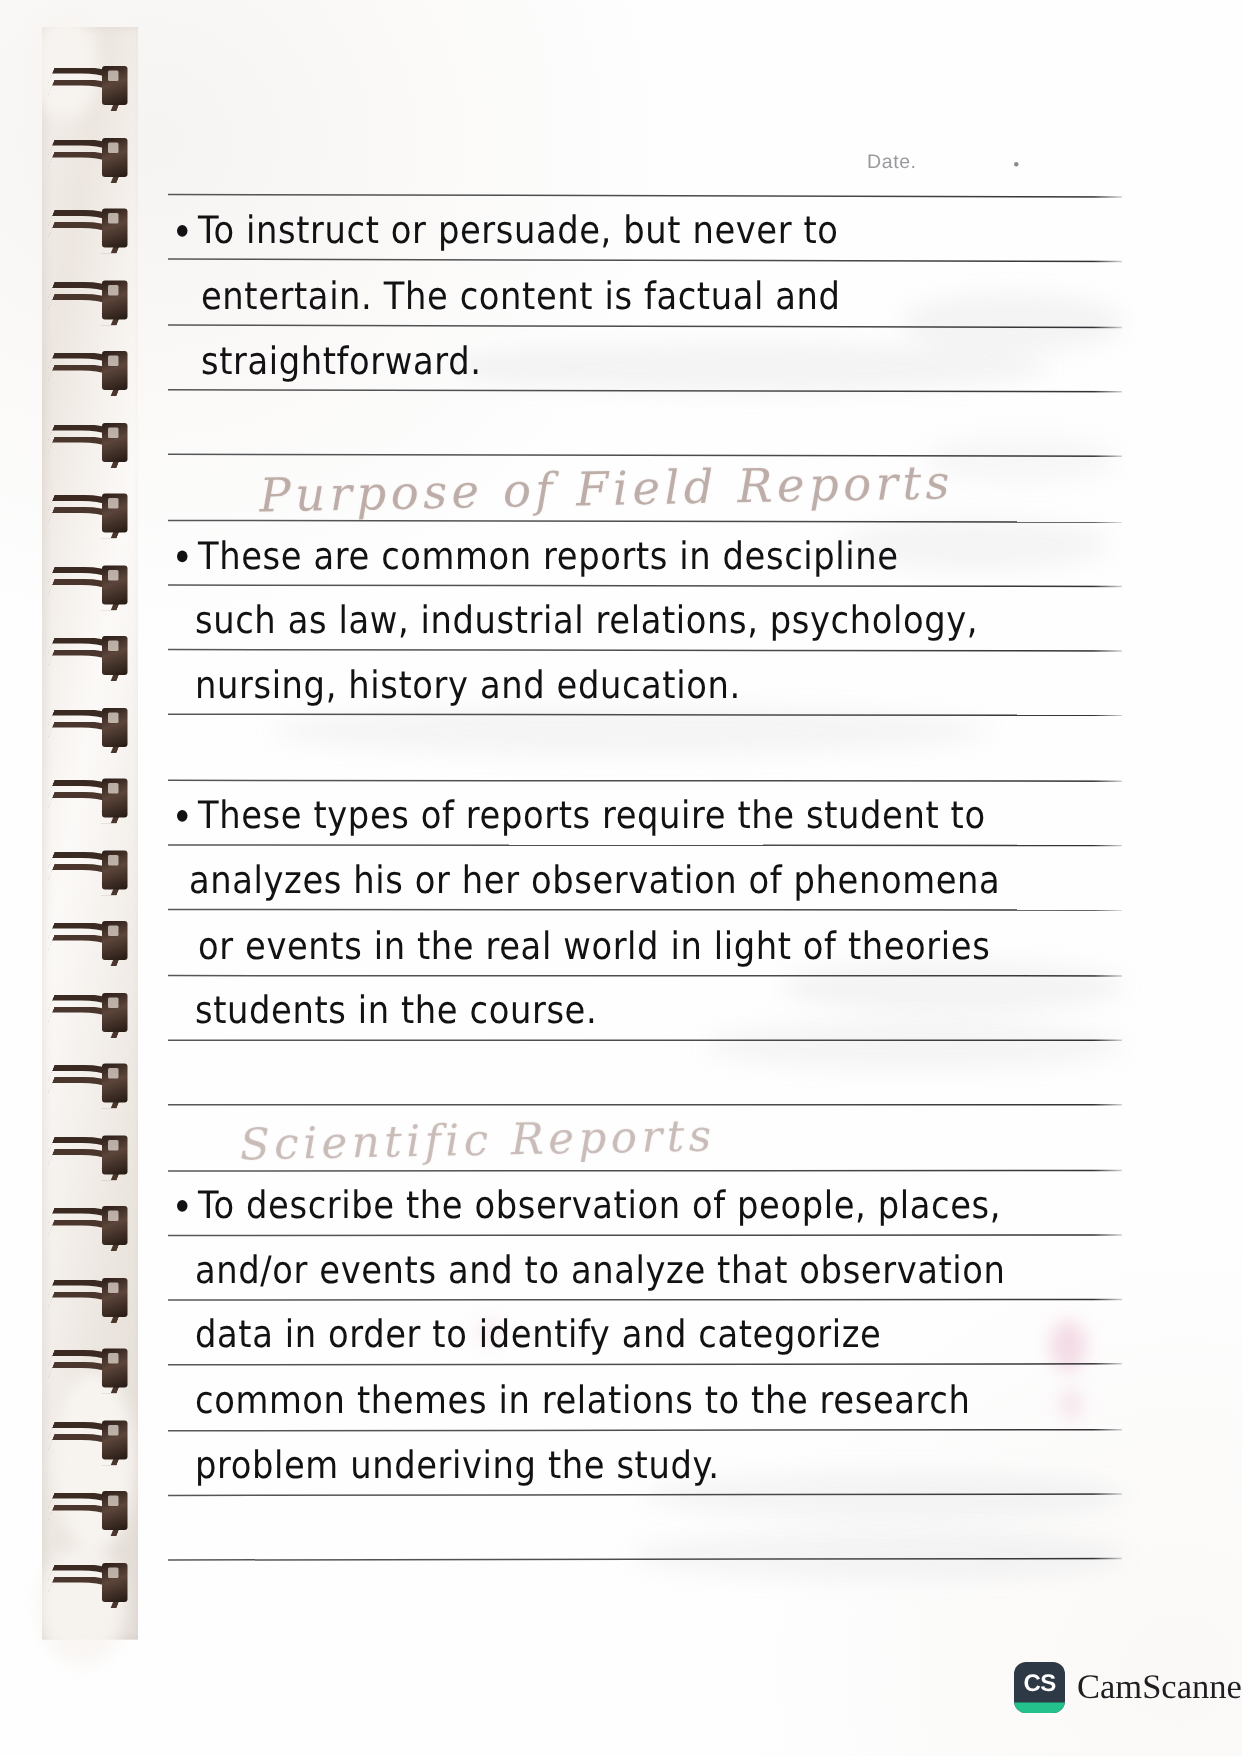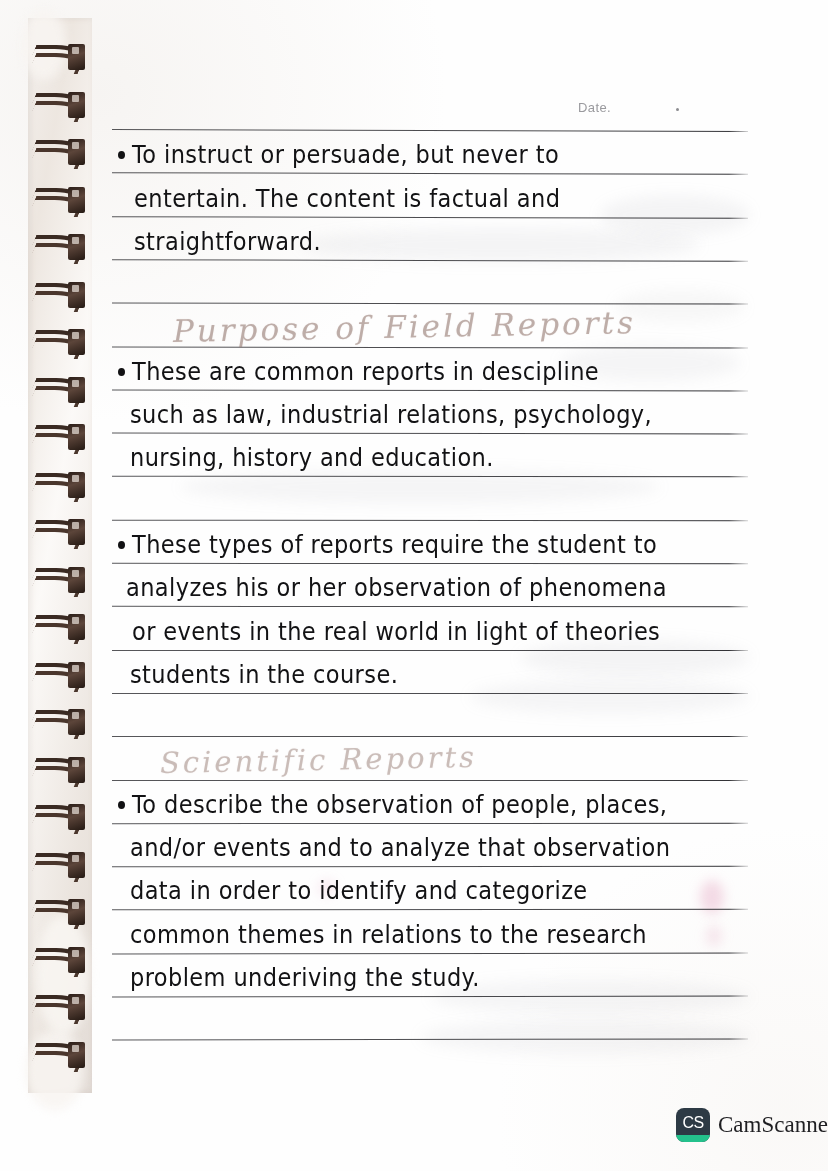--- a/index.html
+++ b/index.html
@@ -184,21 +184,21 @@
   .cs-badge .strip {
     position: absolute;
     left: 0; bottom: 0;
     width: 100%; height: 7px;
     background: #24c18c;
   }
   .cs-badge .cs-text {
     position: relative;
     color: #ffffff;
     font-family: "Liberation Sans", sans-serif;
-    font-weight: normal;
+    font-weight: bold;
     font-size: 16px;
     letter-spacing: -0.5px;
     margin-bottom: 4px;
   }
   .wm-label {
     font-family: "Liberation Serif", serif;
     font-size: 23px;
     color: #1f1f22;
   }
 </style>

